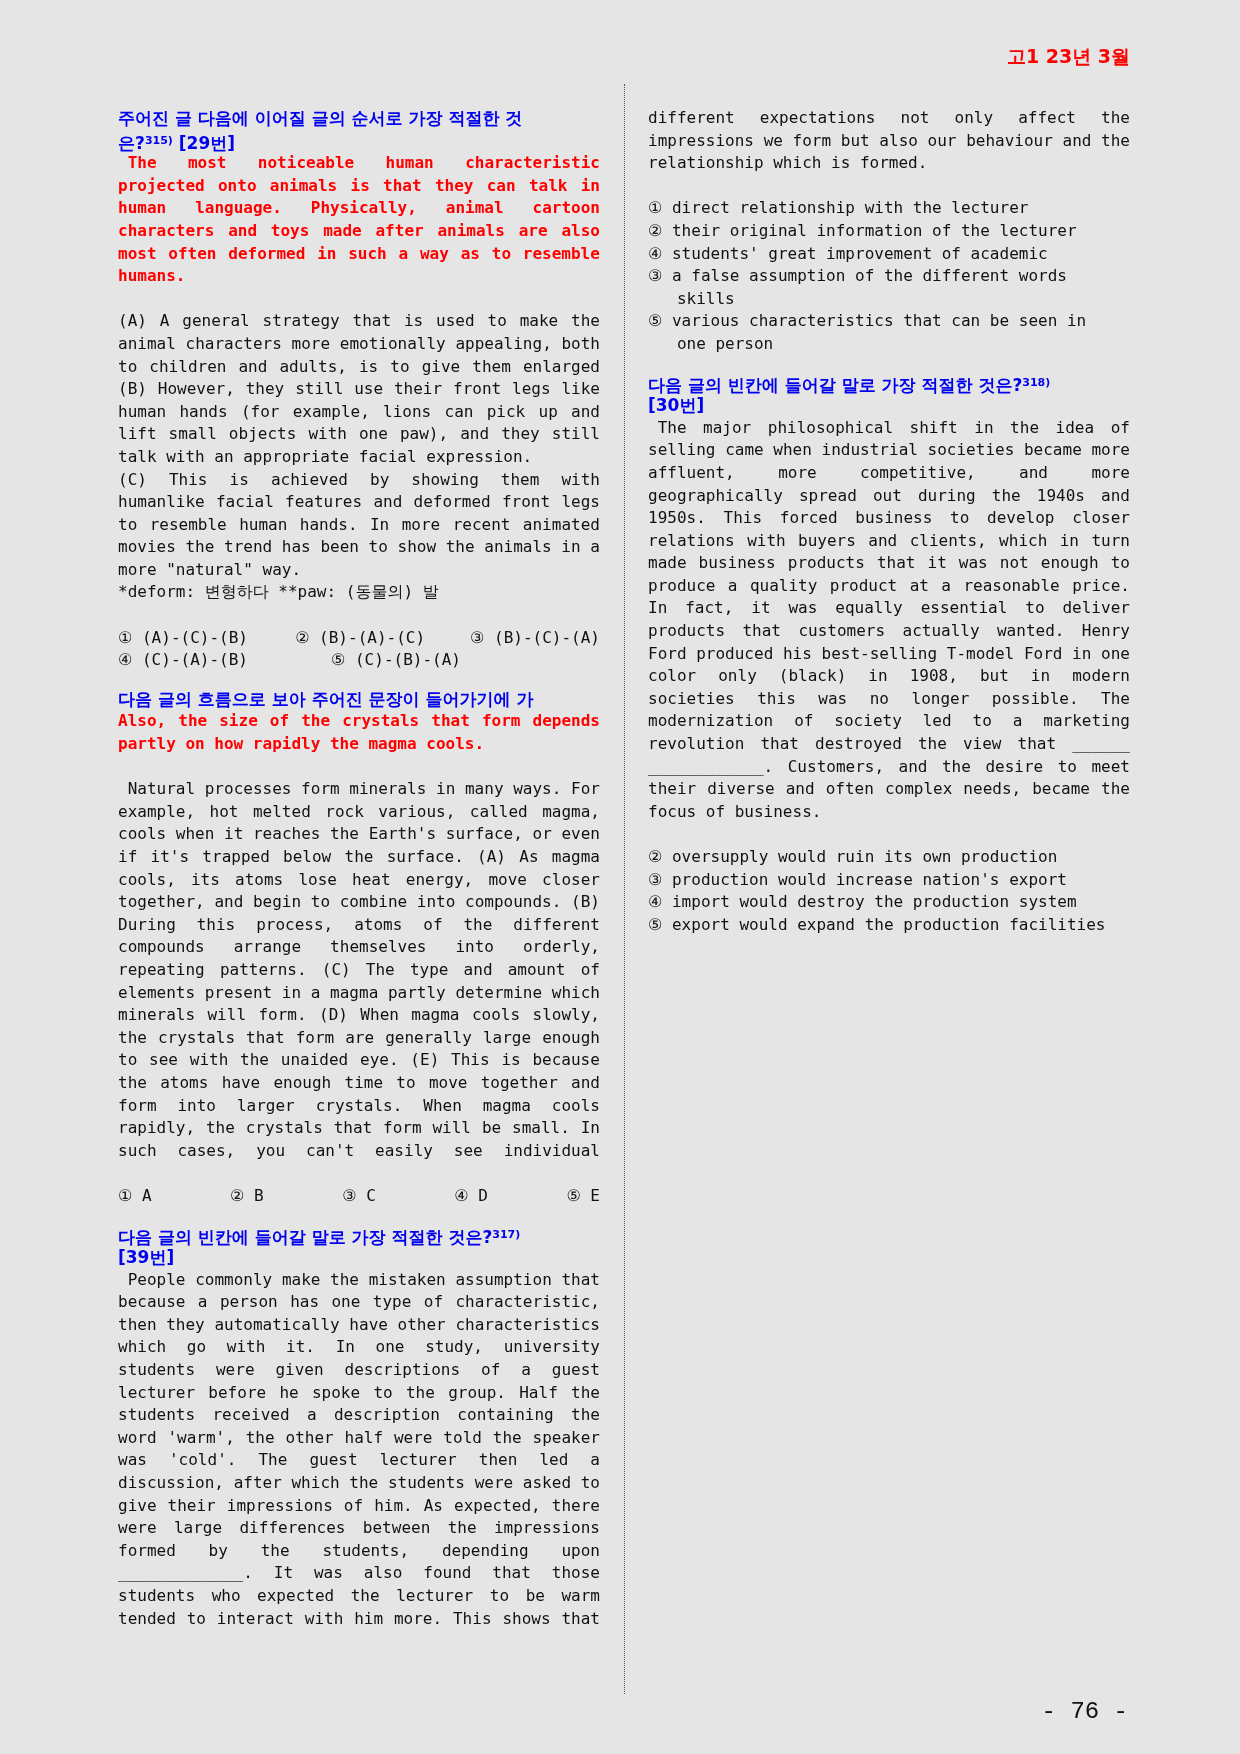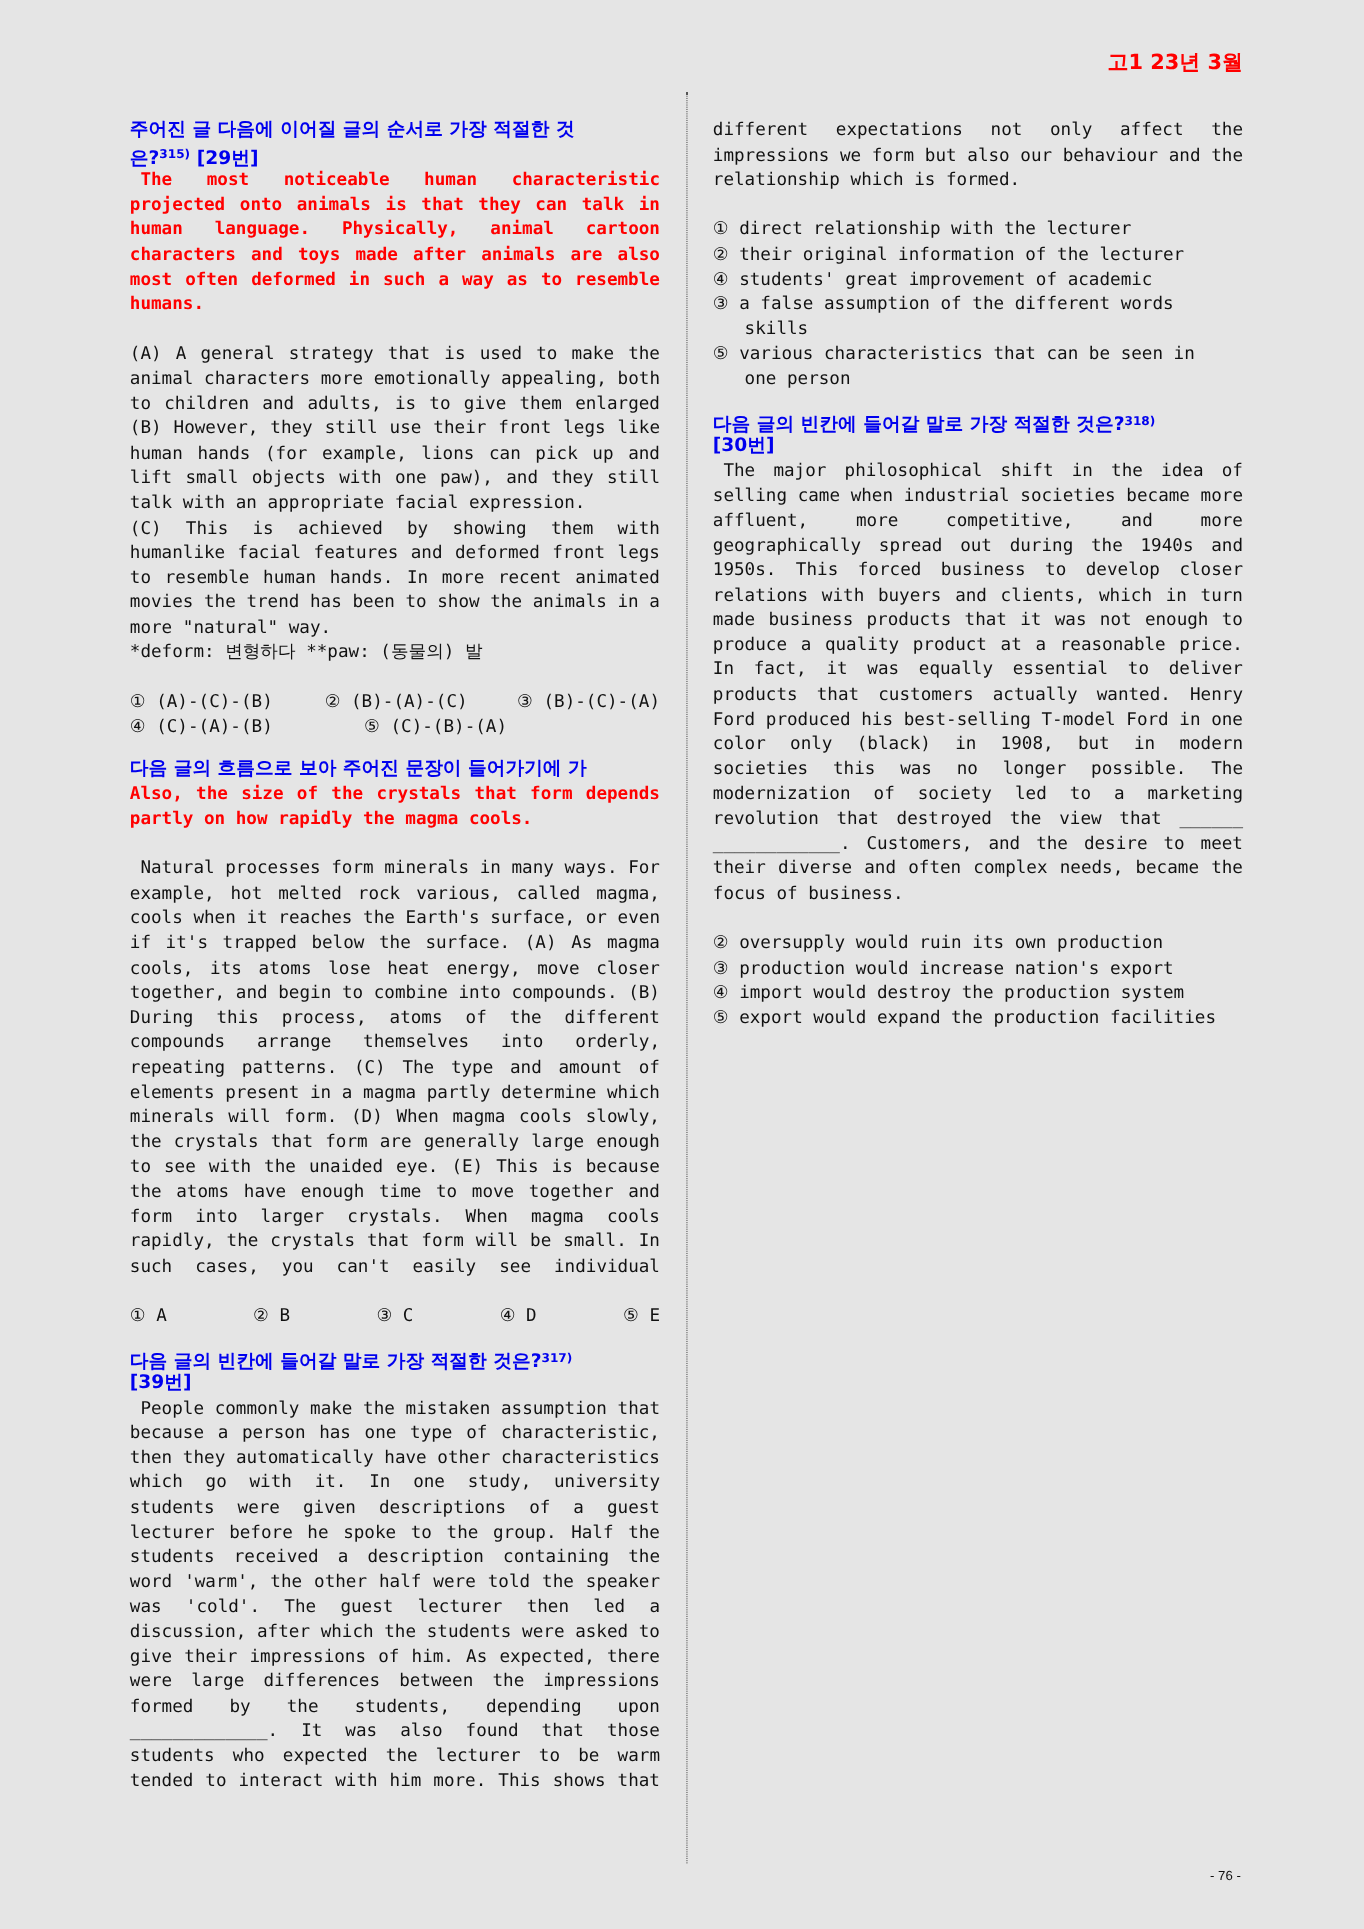--- a/index.html
+++ b/index.html
@@ -30,21 +30,21 @@
     font-family: "DejaVu Sans", sans-serif; font-weight: bold;
     color: #0000ee; font-size: 17px; line-height: 22.6px; height: 22.6px; white-space: nowrap;
   }
   .q-head sup { font-size: 11px; vertical-align: 5px; }
   .red { color: #ff0000; font-weight: bold; }
   .gap { height: 22.6px; }
   .choices-row { display: flex; gap: 45px; }
   .choices-row span { white-space: pre; }
   .page-number {
     position: absolute; right: 112px; top: 1698px;
-    font-family: Liberation Sans, sans-serif; font-size: 12px; color: #111; text-align: center;
+    font-family: Liberation Mono, monospace; font-size: 24px; color: #111; text-align: center;
   }
 </style>
 </head>
 <body>
 
 <div class="page">
 
   <div class="header-label">고1 23년 3월</div>
   <div class="divider"></div>
 

